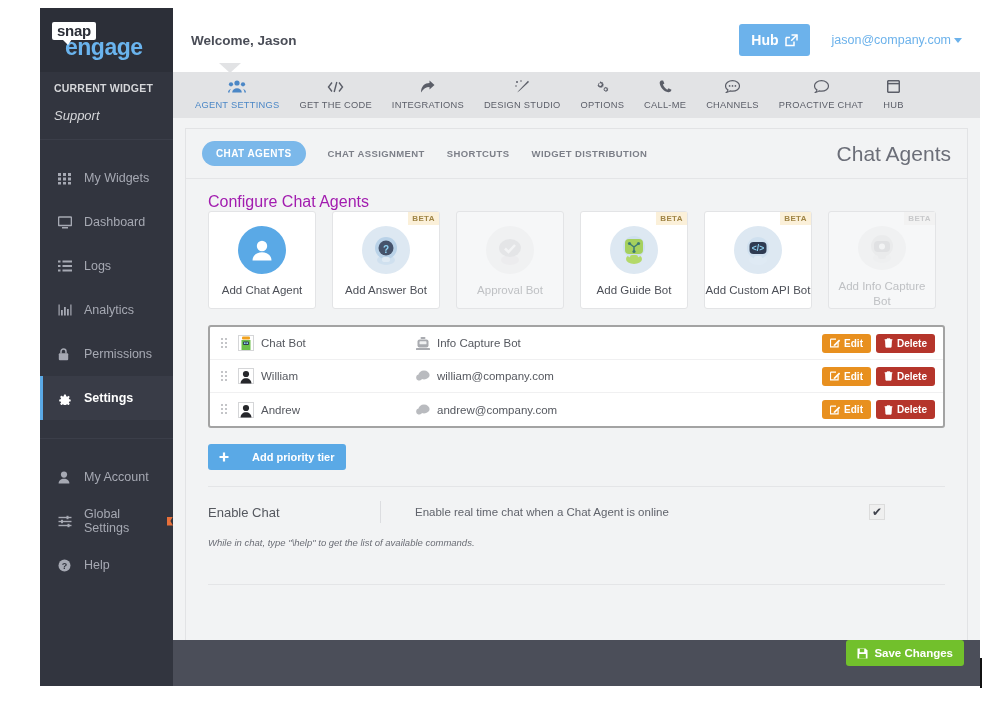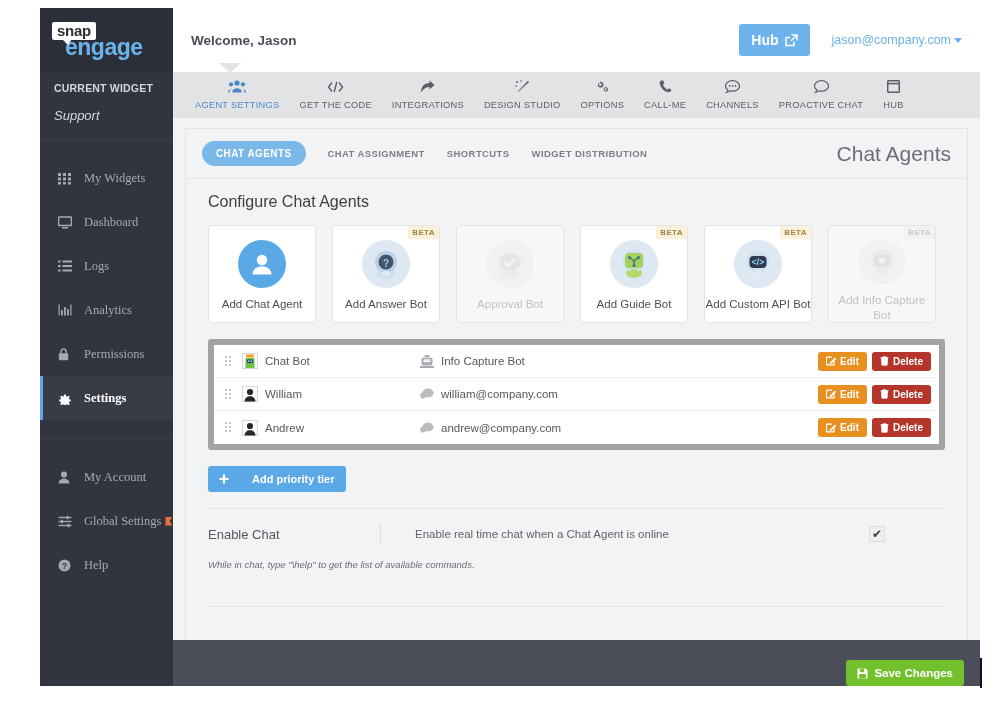--- a/index.html
+++ b/index.html
@@ -84,21 +84,21 @@
     font-size: 12.5px;
     cursor: pointer;
     position: relative;
   }
   .nav-item .ni {
     width: 20px; flex: 0 0 20px;
     display: flex; align-items: center; justify-content: flex-start;
     font-size: 12px;
     color: #a6a9b3;
   }
-  .nav-item .nlabel { margin-left: 6px; font-family: Liberation Serif, serif; }
+  .nav-item .nlabel { margin-left: 6px; }
   .nav-item.active { color: #ffffff; font-weight: bold; background: #393c47; }
   .nav-item.active .ni { color: #ffffff; }
   .nav-item.active::before {
     content: ""; position: absolute; left: 0; top: 0; bottom: 0;
     width: 3px; background: #5aa9e6;
   }
   .badge-dot {
     display: inline-block;
     width: 7px; height: 9px;
     background: #e8703a;
@@ -201,21 +201,21 @@
   .subtab {
     color: #7c7f88; font-size: 9.5px; font-weight: bold;
     letter-spacing: 0.4px; margin-left: 22px; cursor: pointer;
   }
   .page-title {
     margin-left: auto;
     font-size: 21px; color: #6b6e78; font-weight: normal;
   }
 
   .body-pad { padding: 14px 22px 0 22px; }
-  .section-title { font-size: 16px; color: #404040; margin-bottom: 14px; }
+  .section-title { font-size: 16px; color: #a21caf; margin-bottom: 0; }
 
   
   .cards { display: flex; gap: 16px; }
   .card {
     width: 108px; height: 98px;
     background: #ffffff;
     border: 1px solid #e3e4e6;
     border-radius: 3px;
     position: relative;
     display: flex; flex-direction: column;
@@ -241,21 +241,21 @@
     display: flex; align-items: center; justify-content: center;
   }
   .av-user { background: #5aa9e6; }
   .av-bot { background: #dde8f2; }
   .av-dim { background: #f0f1f2; }
 
   
   .agent-list {
     margin-top: 16px;
     background: #ffffff;
-    border: 6px solid #a3a3a3;
+    border: 2px solid #a3a3a3;
     border-radius: 3px;
   }
   .agent-row {
     display: flex; align-items: center;
     height: 33px;
     padding: 0 8px 0 10px;
     border-bottom: 1px solid #f0f0f1;
   }
   .agent-row:last-child { border-bottom: none; }
   .grip {
@@ -314,21 +314,21 @@
   .hint {
     font-size: 9.5px; font-style: italic; color: #6b6e76;
     padding-bottom: 18px;
   }
   .hr-bottom { border-top: 1px solid #e4e5e7; margin: 18px 0 0 0; }
 
   
   .footer {
     height: 46px;
     background: #4b4e59;
-    display: flex; align-items: flex-end;
+    display: flex; align-items: flex-start;
     padding-right: 16px;
     flex: 0 0 46px;
   }
   .save-btn {
     margin-left: auto;
     background: #72c02c; color: #fff;
     font-size: 11.5px; font-weight: bold;
     padding: 7px 11px; border-radius: 3px;
     display: inline-flex; align-items: center; gap: 6px;
     border: none; cursor: pointer;

